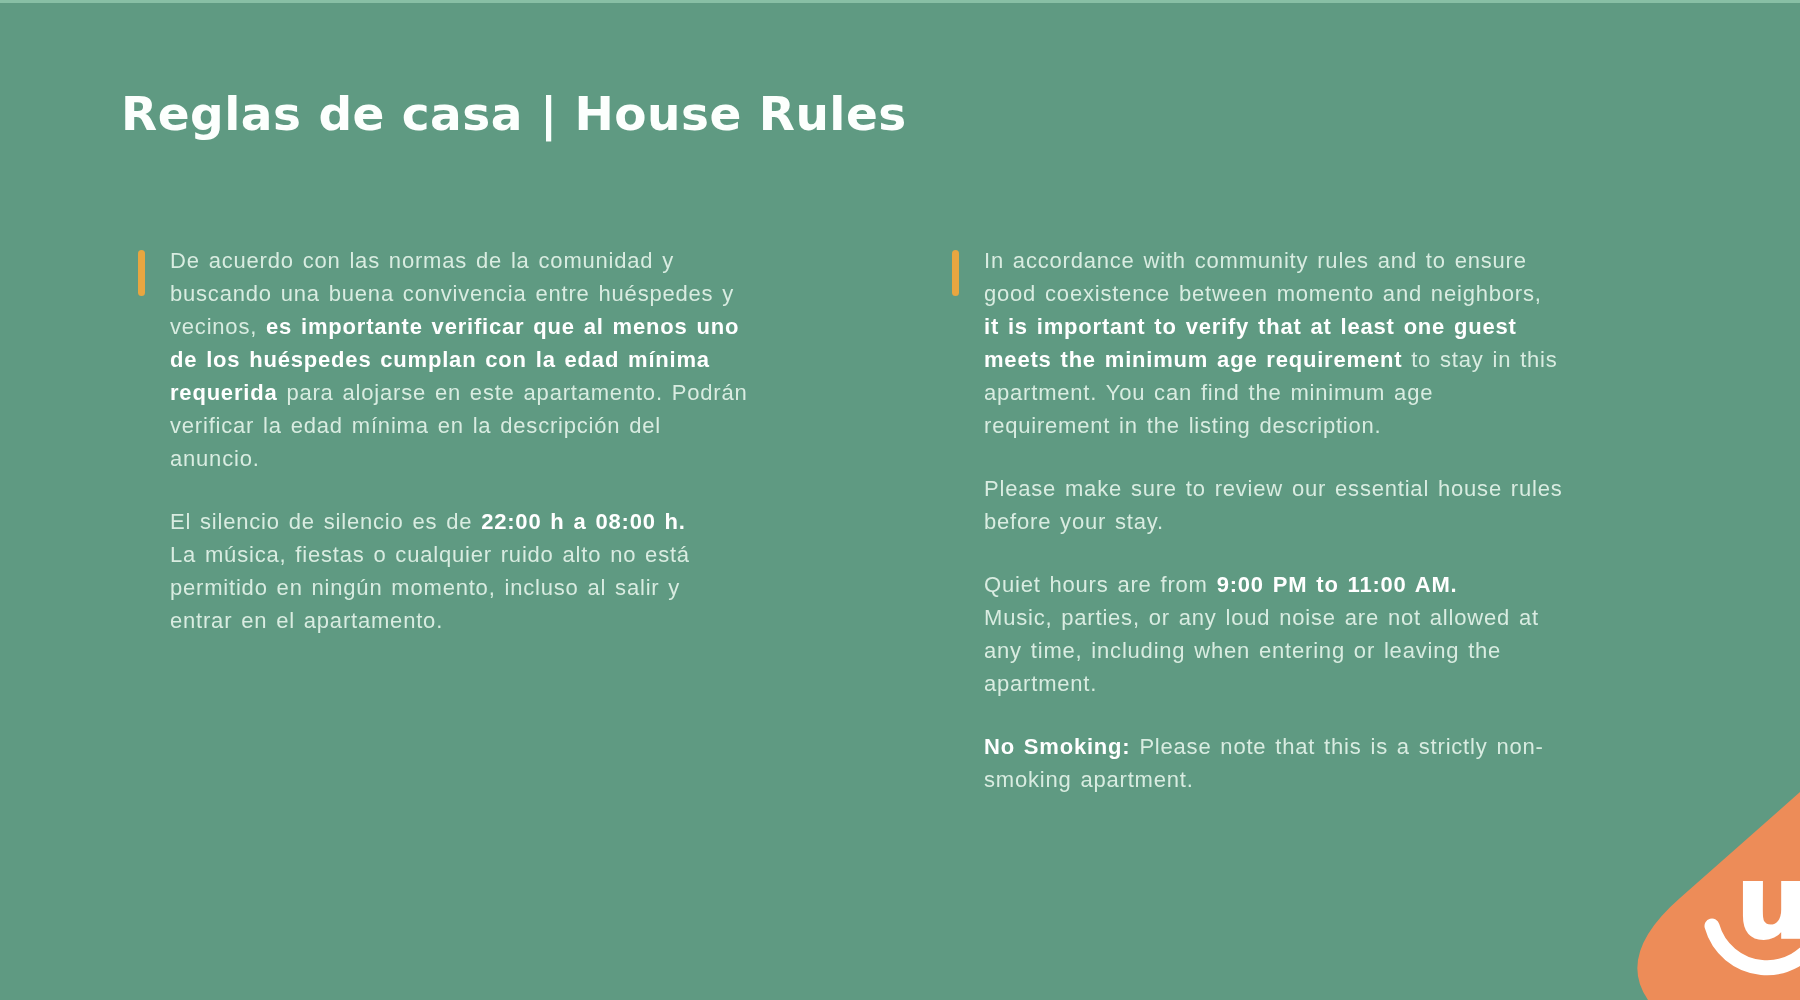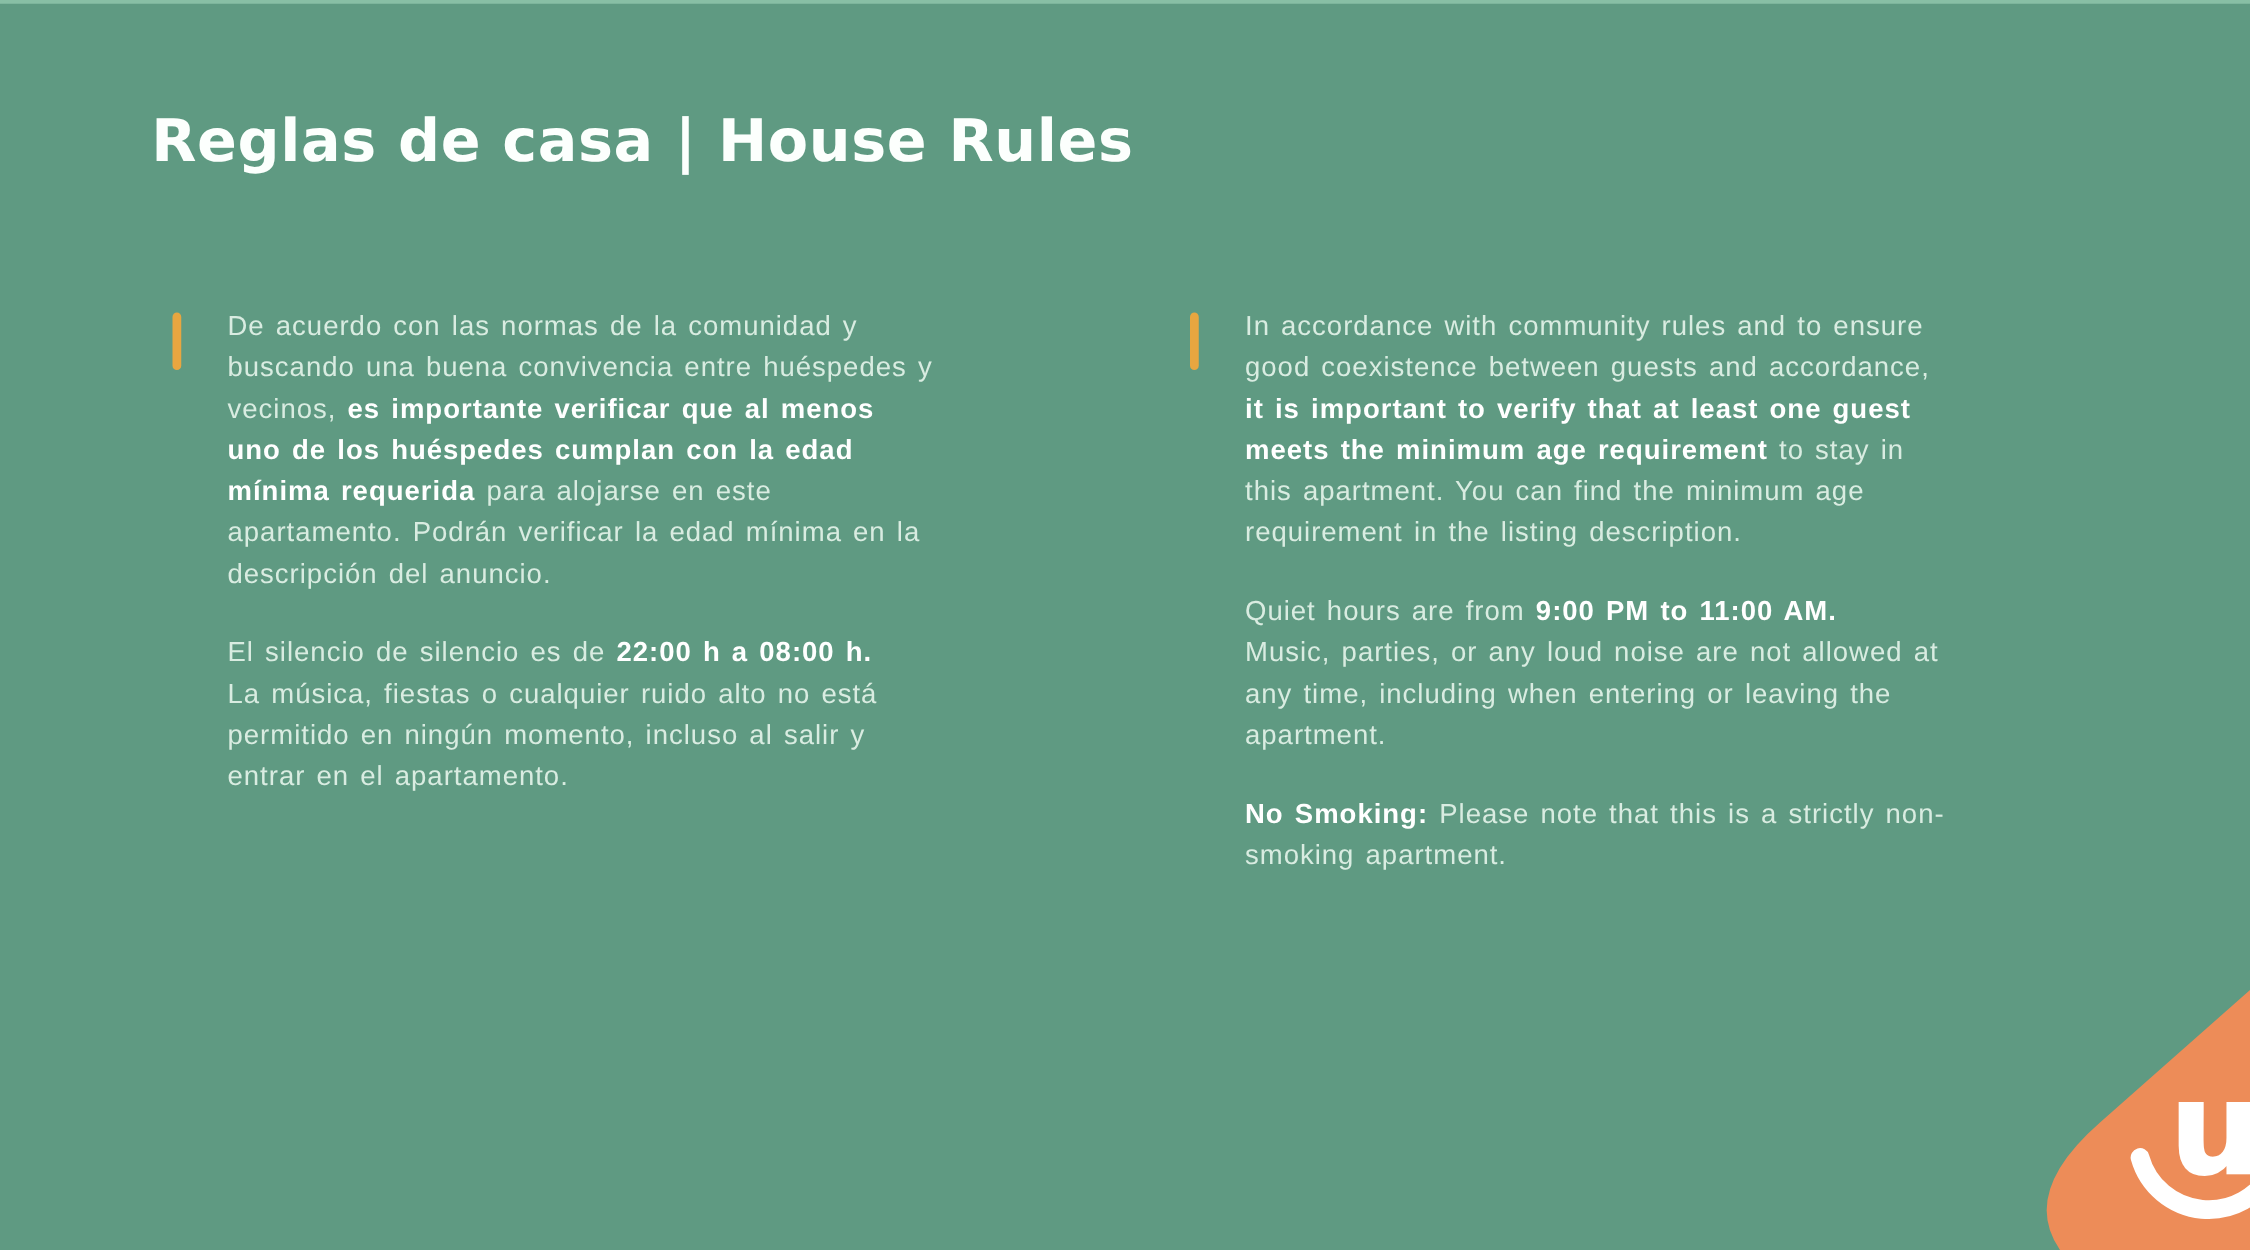--- a/index.html
+++ b/index.html
@@ -53,21 +53,21 @@
     width:7px;height:46px;
     border-radius:4px;
     background:var(--accent_bar);
   }
   .col p{
     font-size:22px;
     line-height:33px;
     letter-spacing:.8px;
     word-spacing:2px;
     color:var(--body_text);
-    margin:0 0 30px 16px;
+    margin:0 0 30px 4px;
     max-width:582px;
   }
   .col p span.b{
     font-weight:bold;
     color:var(--emphasis_text);
   }
   .brand-blob{
     position:absolute;
     right:0;bottom:0;
     width:300px;height:250px;
@@ -87,21 +87,22 @@
     <span class="accent-bar"></span>
     <div>
         <p><span>De acuerdo con las normas de la comunidad y buscando una buena convivencia entre huéspedes y vecinos, </span><span class="b">es importante verificar que al menos uno de los huéspedes cumplan con la edad mínima requerida</span><span> para alojarse en este apartamento. Podrán verificar la edad mínima en la descripción del anuncio.</span></p>
         <p><span>El silencio de silencio es de </span><span class="b">22:00 h a 08:00 h.</span><br><span>La música, fiestas o cualquier ruido alto no está permitido en ningún momento, incluso al salir y entrar en el apartamento.</span></p>
       </div>
   </section>
 
   <section class="col col-en">
     <span class="accent-bar"></span>
     <div>
-        <p><span>In accordance with community rules and to ensure good coexistence between guests and accordance, </span><span class="b">it is important to verify that at least one guest meets the minimum age requirement</span><span> to stay in this apartment. You can find the minimum age requirement in the listing description.</span></p>
+        <p><span>In accordance with community rules and to ensure good coexistence between momento and neighbors, </span><span class="b">it is important to verify that at least one guest meets the minimum age requirement</span><span> to stay in this apartment. You can find the minimum age requirement in the listing description.</span></p>
+        <p><span>Please make sure to review our essential house rules before your stay.</span></p>
         <p><span>Quiet hours are from </span><span class="b">9:00 PM to 11:00 AM.</span><br><span>Music, parties, or any loud noise are not allowed at any time, including when entering or leaving the apartment.</span></p>
         <p><span class="b">No Smoking:</span><span> Please note that this is a strictly non-smoking apartment.</span></p>
       </div>
   </section>
 
   <svg class="brand-blob" viewBox="0 0 300 250" xmlns="http://www.w3.org/2000/svg" aria-hidden="true">
     <path d="M 300 42 L 180 148 Q 116 204 148 250 L 300 250 Z" fill="#ed8c58"></path>
     <text x="236" y="188" font-family="DejaVu Sans, Liberation Sans, sans-serif" font-size="102" font-weight="bold" fill="#ffffff" stroke="#ffffff" stroke-width="2" paint-order="stroke">u</text>
     <path d="M 212 176 A 57 57 0 0 0 318 186" fill="none" stroke="#ffffff" stroke-width="15" stroke-linecap="round"></path>
   </svg>

